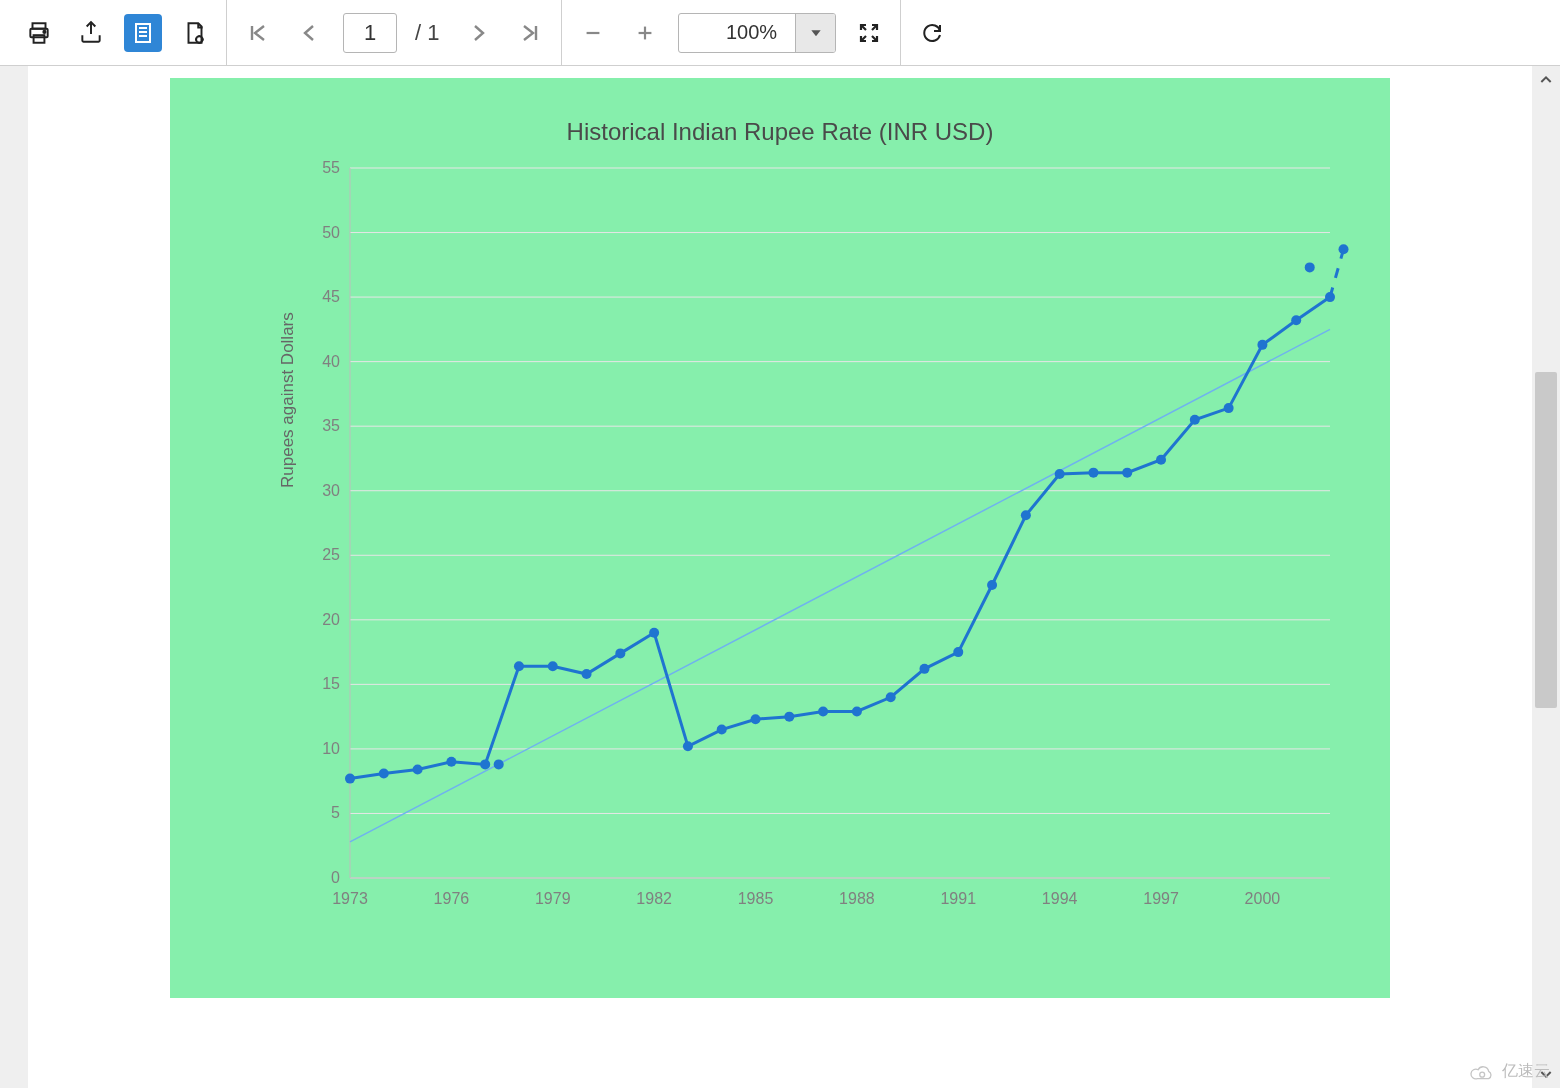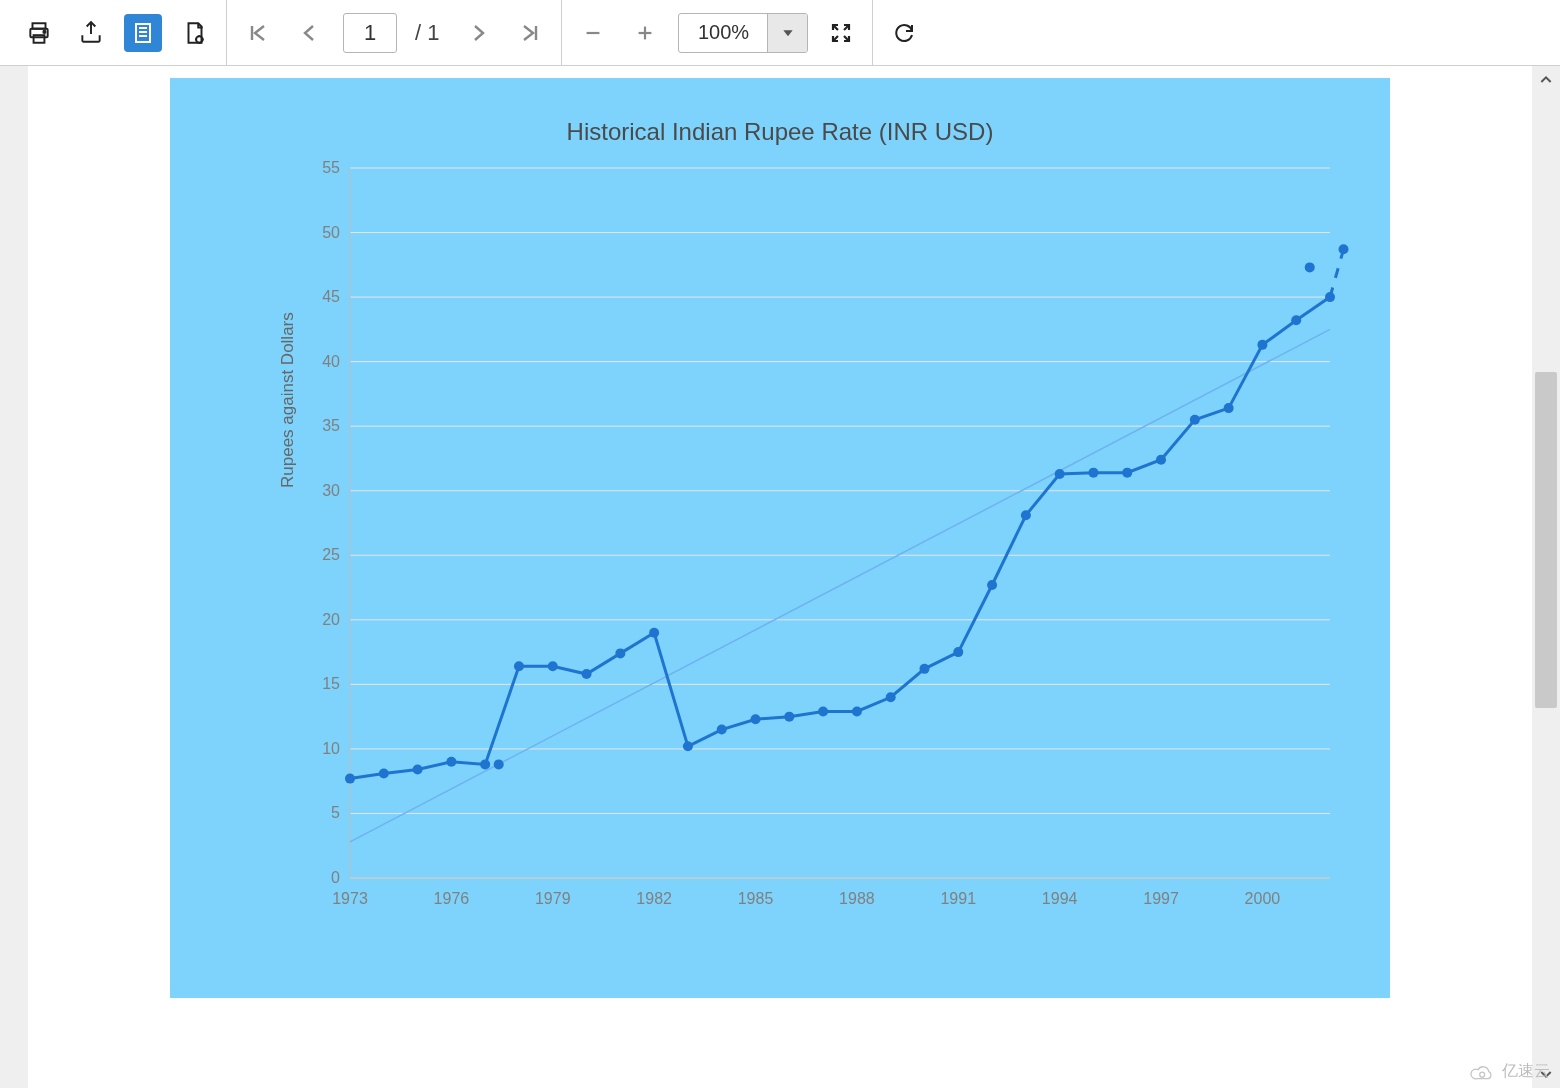--- a/index.html
+++ b/index.html
@@ -30,21 +30,21 @@
 
   .page-input {
     width:54px; height:40px;
     border:1px solid #b5b5b5; border-radius:3px;
     text-align:center; font-size:22px; color:#333;
     outline:none;
   }
   .page-total { font-size:22px; color:#444; padding-left:4px; padding-right:6px; }
 
   .zoom-wrap { display:flex; align-items:center; border:1px solid #b5b5b5; border-radius:3px; overflow:hidden; height:40px; }
-  .zoom-text { width:88px; font-size:20px; color:#333; text-align:center; display:flex; align-items:center; justify-content:center; height:100%; }
+  .zoom-text { width:88px; font-size:20px; color:#333; text-align:center; display:flex; align-items:center; justify-content:center; height:100%;margin-left:28px; }
   .zoom-btn {
     width:40px; height:100%;
     background:#e8e8e8;
     display:flex; align-items:center; justify-content:center;
     border-left:1px solid #b5b5b5;
     cursor:pointer;
   }
   .zoom-btn svg{ color:#555; }
 
   
@@ -63,21 +63,21 @@
   .sbar.v-track-r .arrow-btn.top { top:0; }
   .sbar.v-track-r .arrow-btn.bot { bottom:0; }
   .sbar.v-track-r .thumb {
     position:absolute; left:3px; width:22px; top:306px; height:336px;
     background:#c9c9c9; border-radius:2px;
   }
 
   .page {
     margin-top:12px;
     width:1220px; height:920px;
-    background:#7dd3fc; position:relative;
+    background:#86efac; position:relative;
   }
 
   .chart-title {
     position:absolute; left:0; right:0; top:40px;
     text-align:center; color:#4a4a4a;
     font-size:24px; font-weight:400;
   }
 
   .chart-svg { position:absolute; left:100px; top:80px; }
   .ylabel {

